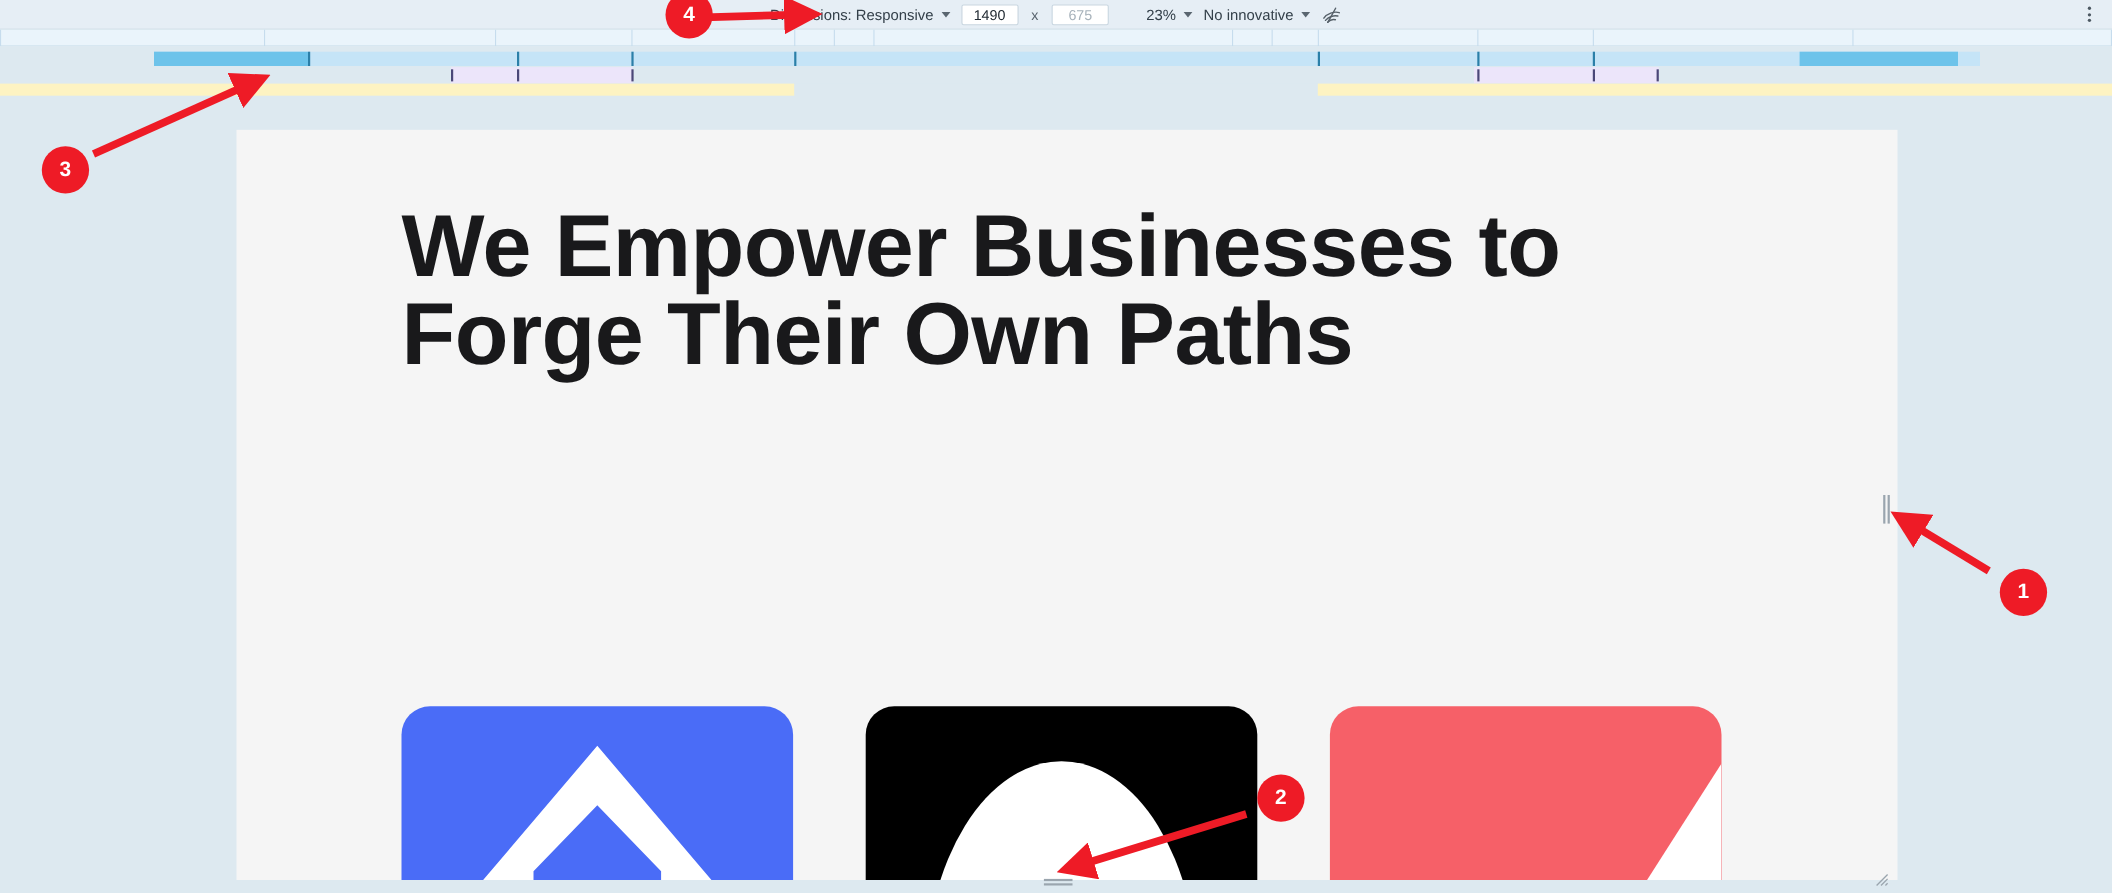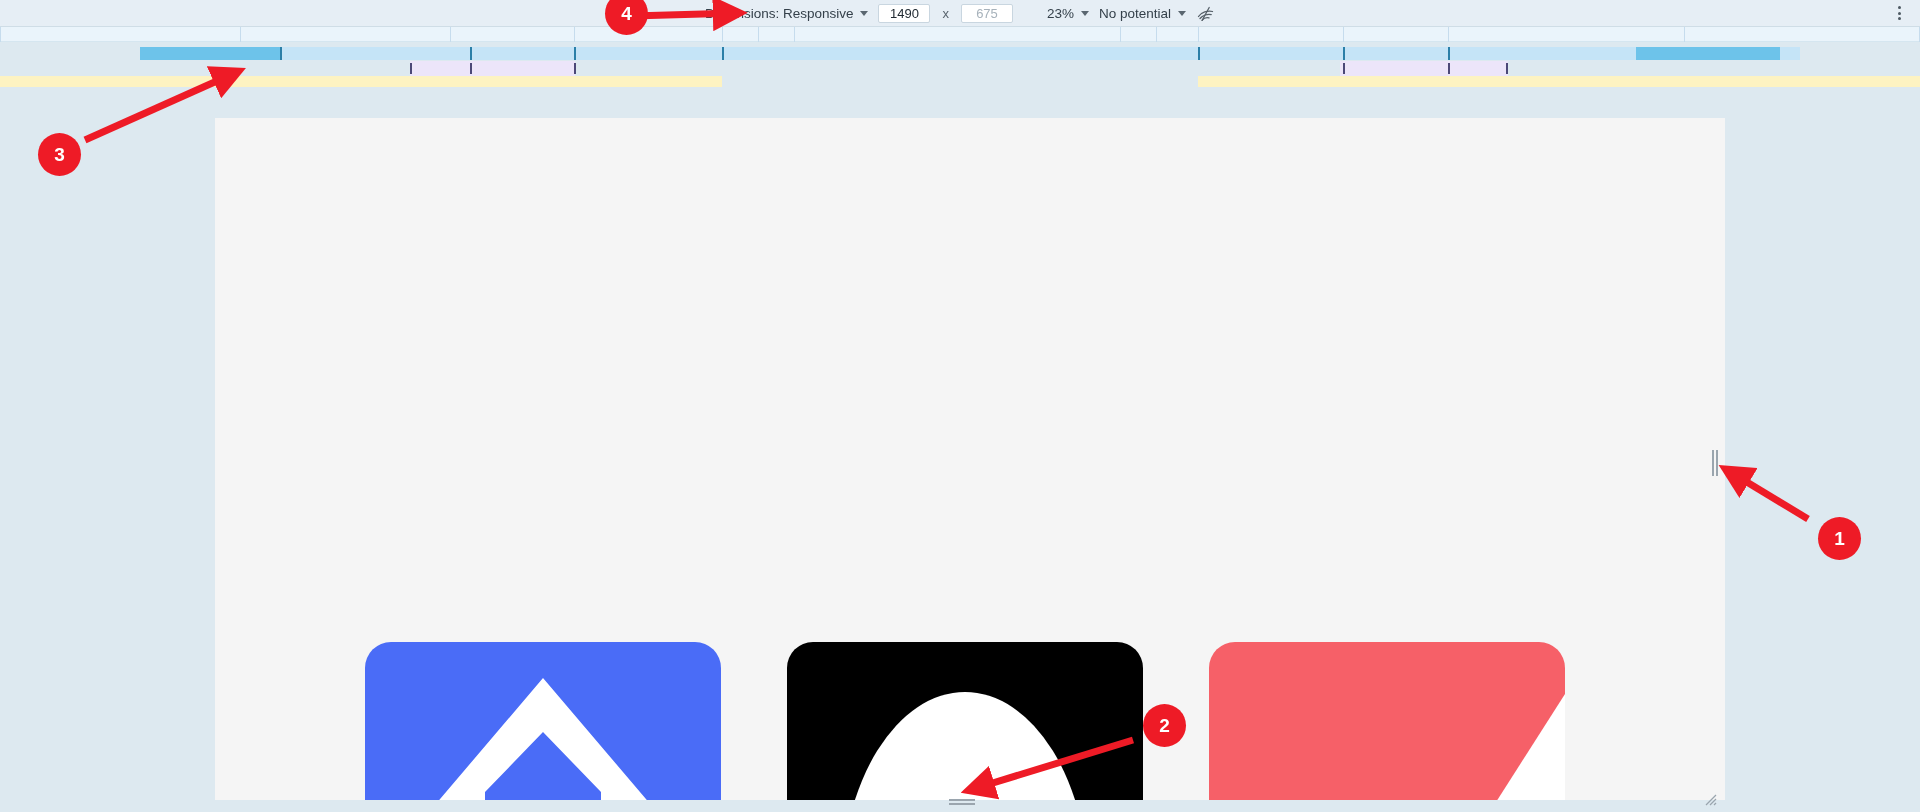--- a/index.html
+++ b/index.html
@@ -197,21 +197,21 @@
     <input class="dim-input placeholder" value="675" style="">
 
     <span class="sep-gap"></span>
 
     <div class="tb-item">
       <span>23%</span>
       <span class="caret"></span>
     </div>
 
     <div class="tb-item">
-      <span>No potential</span>
+      <span>No innovative</span>
       <span class="caret"></span>
     </div>
 
     <div class="tb-item tb-icon">
       <svg width="19" height="17" viewBox="0 0 19 17">
         <g fill="none" stroke="#566069" stroke-width="1.3" stroke-linecap="round">
           <path d="M2.5 11.5 C5 7.5, 12 5, 16.5 6.5"></path>
           <path d="M4 13.5 C6.5 10.5, 11.5 8.5, 15.2 9.6"></path>
           <path d="M6 15.3 C7.6 13.4, 10.6 12.3, 13 12.9"></path>
           <path d="M13.2 2.5 L6.2 15.2"></path>
@@ -303,20 +303,21 @@
     <div class="mark mark-gold" style="left:1620px;"></div>
     <div class="mark mark-gold" style="left:1690px;"></div>
     <div class="mark mark-gold" style="left:1760px;"></div>
     <div class="mark mark-gold" style="left:1840px;"></div>
     <div class="mark mark-gold" style="left:1918px;"></div>
   </div>
 </div>
 
 <div id="viewport-frame">
   <div id="hero">
+    <h1 id="hero-title">We Empower Businesses to Forge Their Own Paths</h1>
   </div>
 
   <div id="cards">
     <div class="card" style="background:#4a6cf7;">
       <svg viewBox="0 0 356 240" preserveAspectRatio="none">
         <path d="M178 36 L292 170 L292 240 L236 240 L236 150 L178 90 L120 150 L120 240 L64 240 L64 170 Z" fill="#ffffff"></path>
       </svg>
     </div>
     <div class="card" style="background:#000000;">
       <svg viewBox="0 0 356 240" preserveAspectRatio="none">

